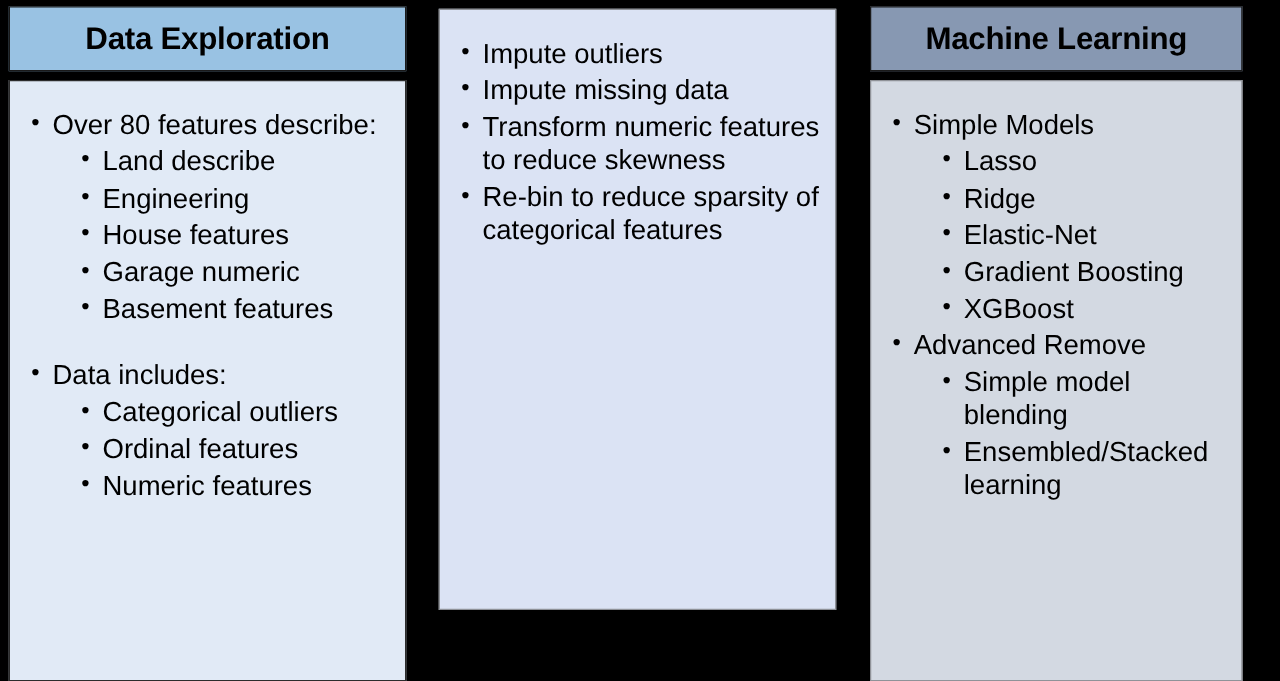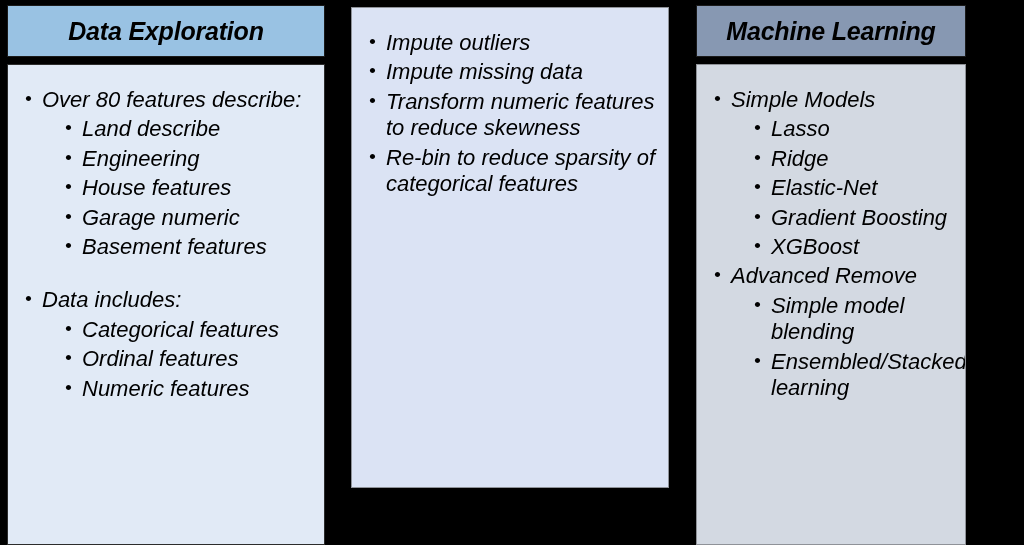--- a/index.html
+++ b/index.html
@@ -12,33 +12,32 @@
     height: 545px;
     overflow: hidden;
     font-family: "Liberation Sans", sans-serif;
   }
 
   #slide {
     position: relative;
     width: 1024px;
     height: 545px;
     background: #000000;
-    font-style: italic;
   }
 
   .column {
     position: absolute;
     top: 0;
     display: flex;
     flex-direction: column;
   }
 
   .col-1 { left: 7px;   width: 318px; }
   .col-2 { left: 351px; width: 318px; }
-  .col-3 { left: 696px; width: 270px; }
+  .col-3 { left: 696px; width: 298px; }
 
   .panel-header {
     margin-top: 5px;
     height: 52px;
     box-sizing: border-box;
     border: 1px solid #1a1a1a;
     display: flex;
     align-items: center;
     justify-content: center;
     text-align: center;
@@ -138,21 +137,21 @@
           <li class="bullet-item level-2">
             <span class="bullet-glyph">•</span>
             <span class="bullet-text">Basement features</span>
           </li>
           <li class="bullet-item level-1 gap-before">
             <span class="bullet-glyph">•</span>
             <span class="bullet-text">Data includes:</span>
           </li>
           <li class="bullet-item level-2">
             <span class="bullet-glyph">•</span>
-            <span class="bullet-text">Categorical features</span>
+            <span class="bullet-text">Categorical outliers</span>
           </li>
           <li class="bullet-item level-2">
             <span class="bullet-glyph">•</span>
             <span class="bullet-text">Ordinal features</span>
           </li>
           <li class="bullet-item level-2">
             <span class="bullet-glyph">•</span>
             <span class="bullet-text">Numeric features</span>
           </li>
         </ul>

